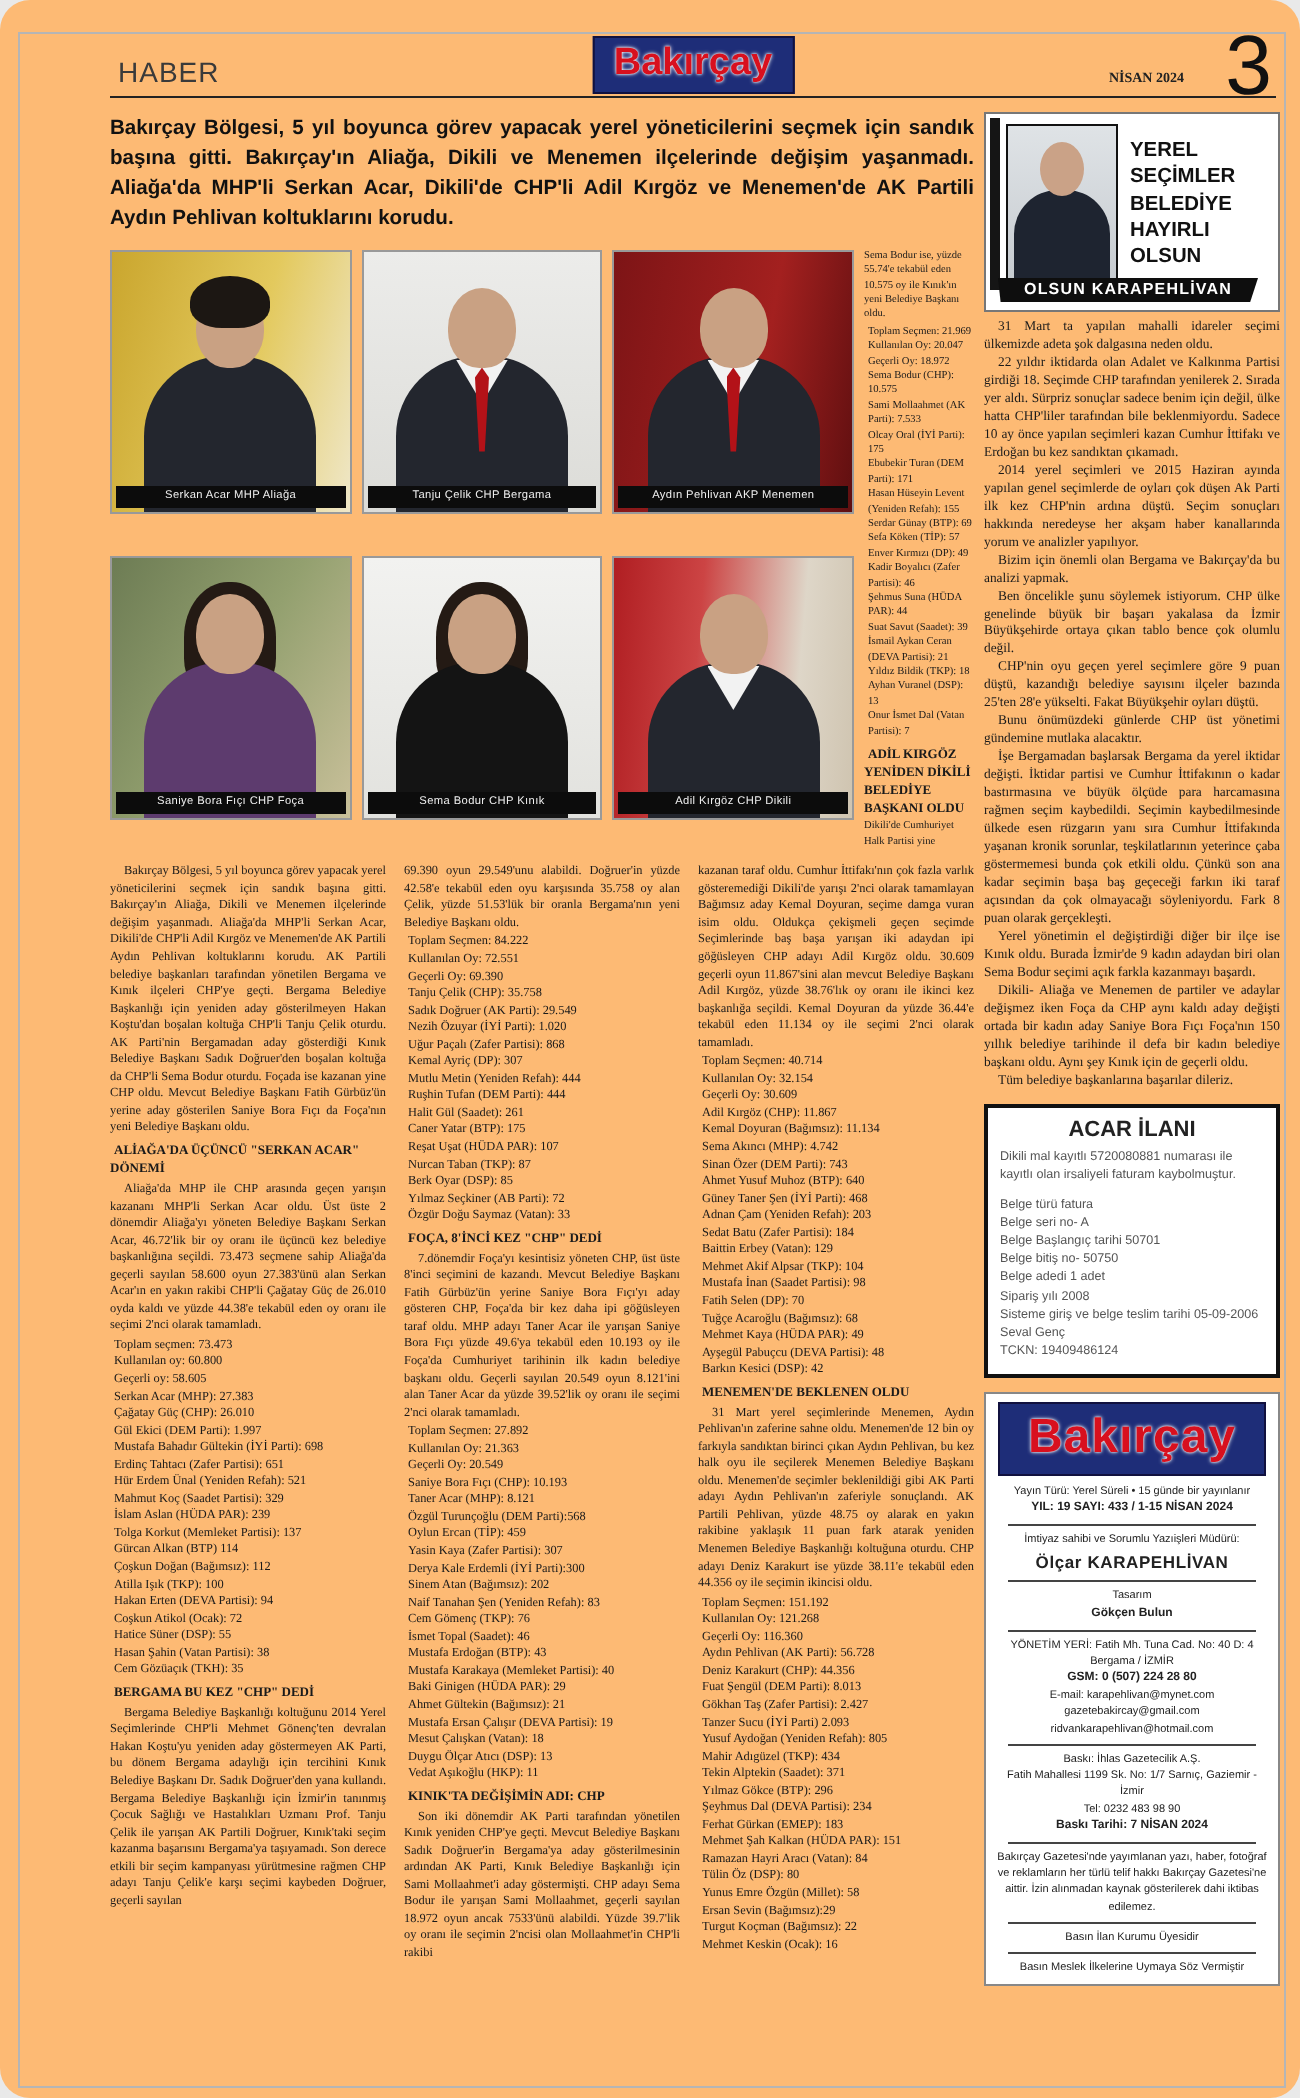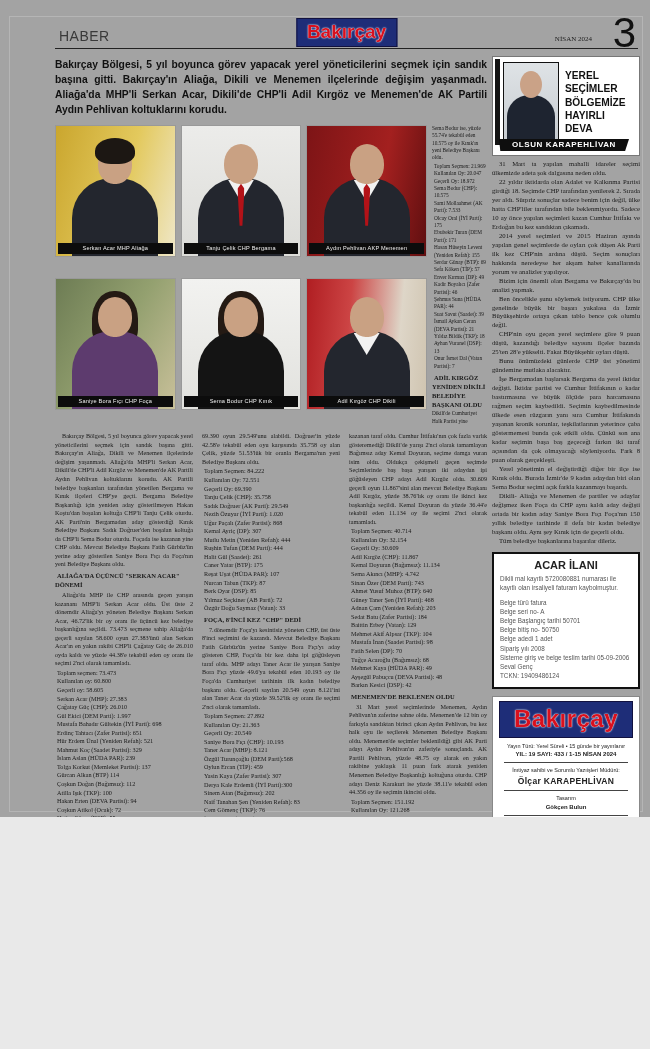--- a/index.html
+++ b/index.html
@@ -1,28 +1,28 @@
 <!DOCTYPE html>
 <html lang="tr"><head>
 <meta charset="utf-8">
 <style>
   html,body{margin:0;padding:0;background:#e9e9e9;}
-  .page{position:relative;width:650px;height:817px;background:#a3a3a3;overflow:hidden;
-        font-family:"Liberation Serif",serif;color:#1a1a1a;}
+  .page{position:relative;width:650px;height:1049px;background:#fdba74;overflow:hidden;
+        font-family:"Liberation Serif",serif;color:#1a1a1a;border-radius:15px;}
   .frame{position:absolute;left:9px;right:7px;top:16px;bottom:5px;border:1px solid #b5b5b5;pointer-events:none;}
 
   
   .hdr{position:absolute;left:55px;right:12px;top:22px;height:26px;border-bottom:1.5px solid #222;}
   .hdr-section{position:absolute;left:4px;bottom:4px;font-family:"Liberation Sans",sans-serif;
                font-size:14px;letter-spacing:.5px;color:#3a3a3a;}
   .hdr-logo{position:absolute;left:50%;transform:translateX(-50%);top:-4px;background:#1e2d78;
             padding:2px 10px 3px;border:1px solid #11113f;}
   .hdr-logo span{font-family:"Liberation Sans",sans-serif;font-weight:bold;font-size:19px;color:#d8101e;
             text-shadow:0 0 1px #fff,0 0 2px #fff;}
-  .hdr-date{position:absolute;right:46px;bottom:5px;font-size:7px;font-weight:normal;color:#222;}
+  .hdr-date{position:absolute;right:46px;bottom:5px;font-size:7px;font-weight:bold;color:#222;}
   .hdr-page{position:absolute;right:2px;bottom:-6px;font-family:"Liberation Sans",sans-serif;
             font-size:42px;font-weight:400;color:#111;line-height:1;}
 
   
   .main{position:absolute;left:55px;top:52px;width:432px;}
   .headline-wrap{height:58px;overflow:visible;}
   .headline{display:inline-block;white-space:nowrap;font-family:"Liberation Sans",sans-serif;
             font-weight:bold;font-size:56px;line-height:1.0;letter-spacing:-2px;color:#080808;
             transform:scale(.525,1.02);transform-origin:0 0;}
   .subhead{margin-top:6px;font-family:"Liberation Sans",sans-serif;font-weight:bold;
@@ -305,21 +305,21 @@
     </div>
   </div>
 
   <div class="sidebar">
     <div class="authorbox">
       <div class="corner"></div>
       <div class="aphoto">
         <div class="torso"></div>
         <div class="head"></div>
       </div>
-      <div class="atitle">YEREL SEÇİMLER BÖLGEMİZE HAYIRLI DEVA</div>
+      <div class="atitle">YEREL SEÇİMLER BELEDİYE HAYIRLI OLSUN</div>
       <div class="aname">OLSUN KARAPEHLİVAN</div>
     </div>
     <div class="acol">
         <div>31 Mart ta yapılan mahalli idareler seçimi ülkemizde adeta şok dalgasına neden oldu.</div>
         <div>22 yıldır iktidarda olan Adalet ve Kalkınma Partisi girdiği 18. Seçimde CHP tarafından yenilerek 2. Sırada yer aldı. Sürpriz sonuçlar sadece benim için değil, ülke hatta CHP'liler tarafından bile beklenmiyordu. Sadece 10 ay önce yapılan seçimleri kazan Cumhur İttifakı ve Erdoğan bu kez sandıktan çıkamadı.</div>
         <div>2014 yerel seçimleri ve 2015 Haziran ayında yapılan genel seçimlerde de oyları çok düşen Ak Parti ilk kez CHP'nin ardına düştü. Seçim sonuçları hakkında neredeyse her akşam haber kanallarında yorum ve analizler yapılıyor.</div>
         <div>Bizim için önemli olan Bergama ve Bakırçay'da bu analizi yapmak.</div>
         <div>Ben öncelikle şunu söylemek istiyorum. CHP ülke genelinde büyük bir başarı yakalasa da İzmir Büyükşehirde ortaya çıkan tablo bence çok olumlu değil.</div>
         <div>CHP'nin oyu geçen yerel seçimlere göre 9 puan düştü, kazandığı belediye sayısını ilçeler bazında 25'ten 28'e yükselti.  Fakat Büyükşehir oyları düştü.</div>
         <div>Bunu önümüzdeki günlerde CHP üst yönetimi gündemine mutlaka alacaktır.</div>

